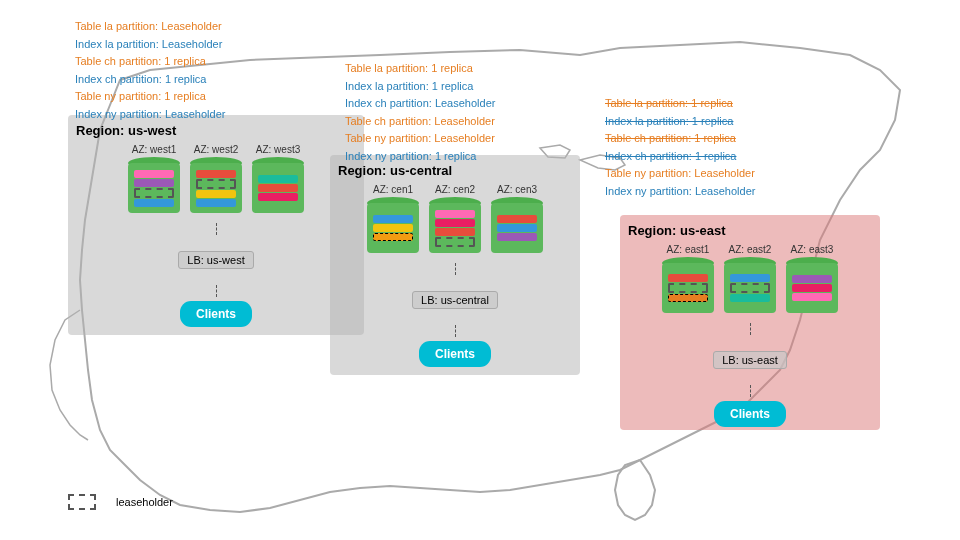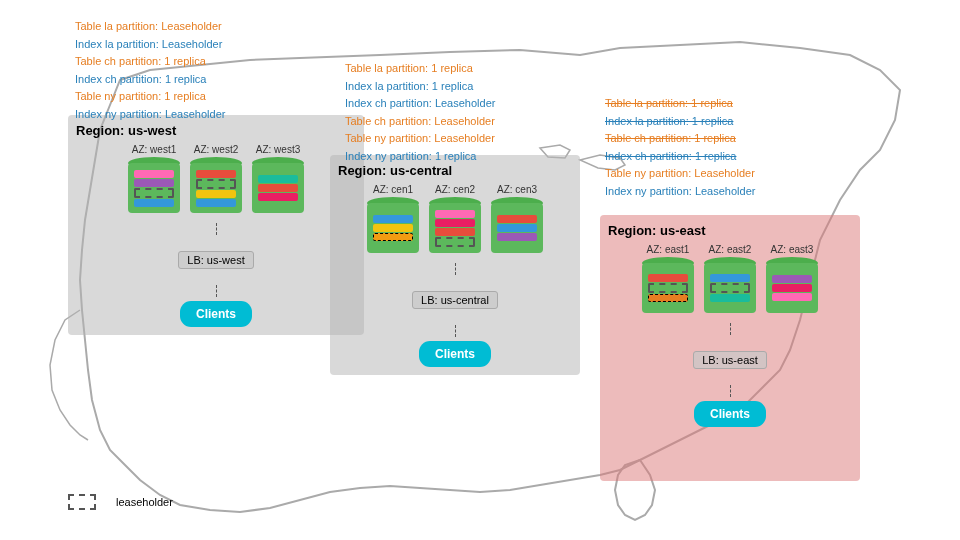--- a/index.html
+++ b/index.html
@@ -40,24 +40,24 @@
     .region-central {
       background: rgba(180,180,180,0.5);
       left: 330px;
       top: 155px;
       width: 250px;
       height: 220px;
     }
 
     .region-east {
       background: rgba(220,120,120,0.5);
-      left: 600px;
+      left: 620px;
       top: 215px;
       width: 260px;
-      height: 266px;
+      height: 215px;
     }
 
     .region-label {
       font-size: 13px;
       font-weight: bold;
       color: #000;
       margin-bottom: 6px;
     }
 
     .az-row {

